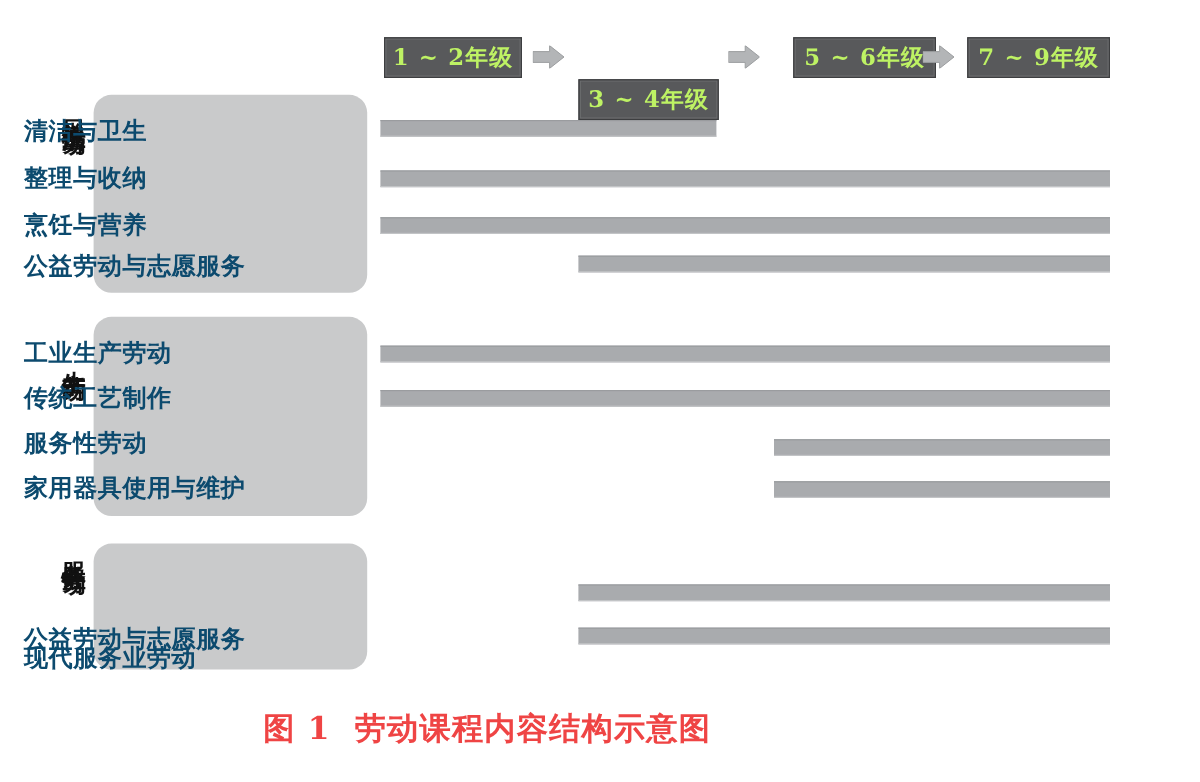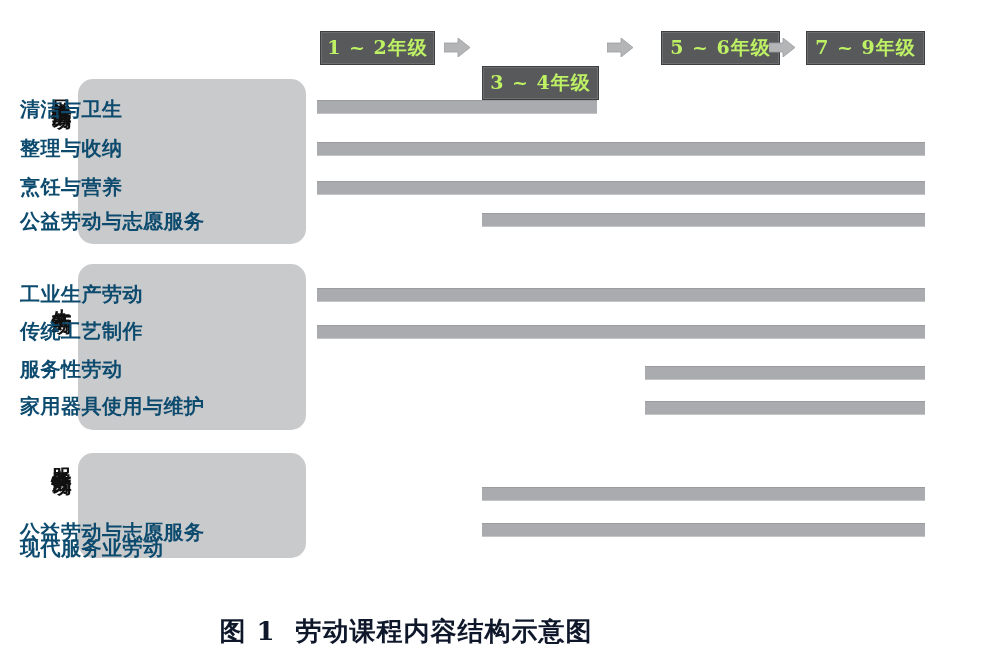--- a/index.html
+++ b/index.html
@@ -60,23 +60,23 @@
   .bar{
     position:absolute;height:14px;
     background:#a9abae;
     border-top:1px solid #9a9c9f;
     border-bottom:1px solid #c2c4c6;
     box-sizing:border-box;
   }
 
   
   .caption{
-    position:absolute;left:0;top:614px;width:812px;
+    position:absolute;left:0;top:590px;width:812px;
     text-align:center;
-    font-size:26px;font-weight:700;color:#0f172a;
+    font-size:26px;font-weight:700;color:#ef4444;
     letter-spacing:1px;
     font-family:"DejaVu Serif","Liberation Serif",serif;
   }
   .caption .num{margin-right:20px;}
 </style>
 </head>
 <body>
 
 <div id="stage">
 

